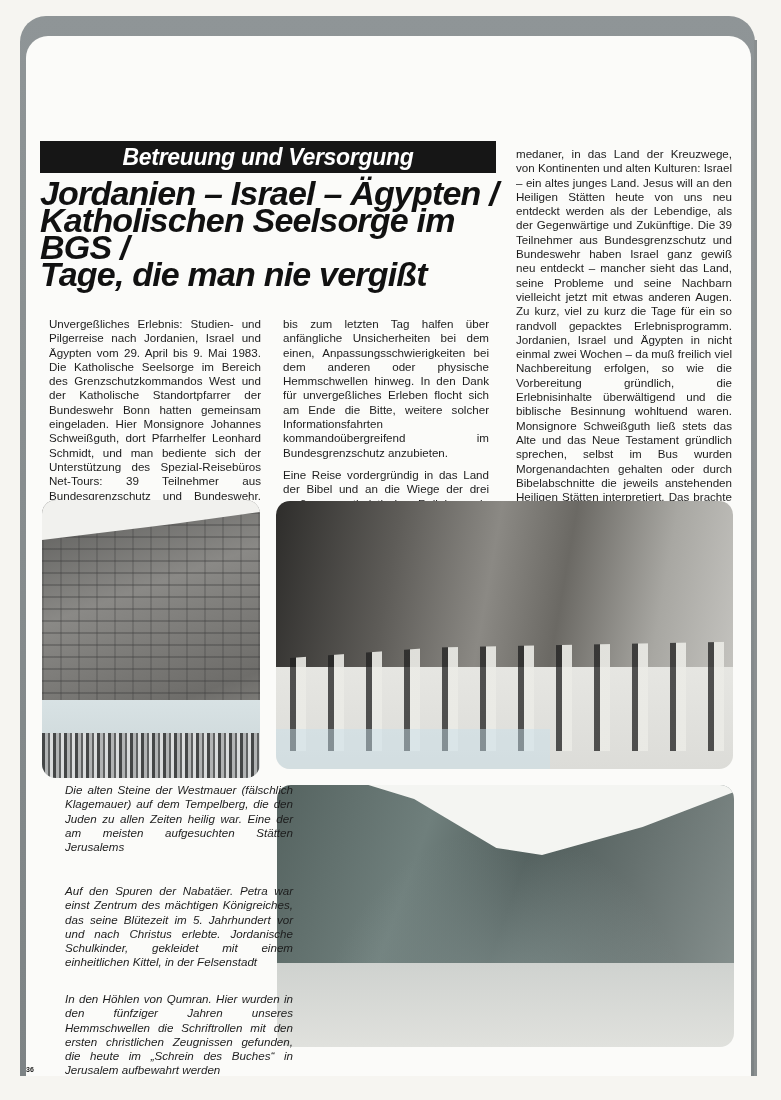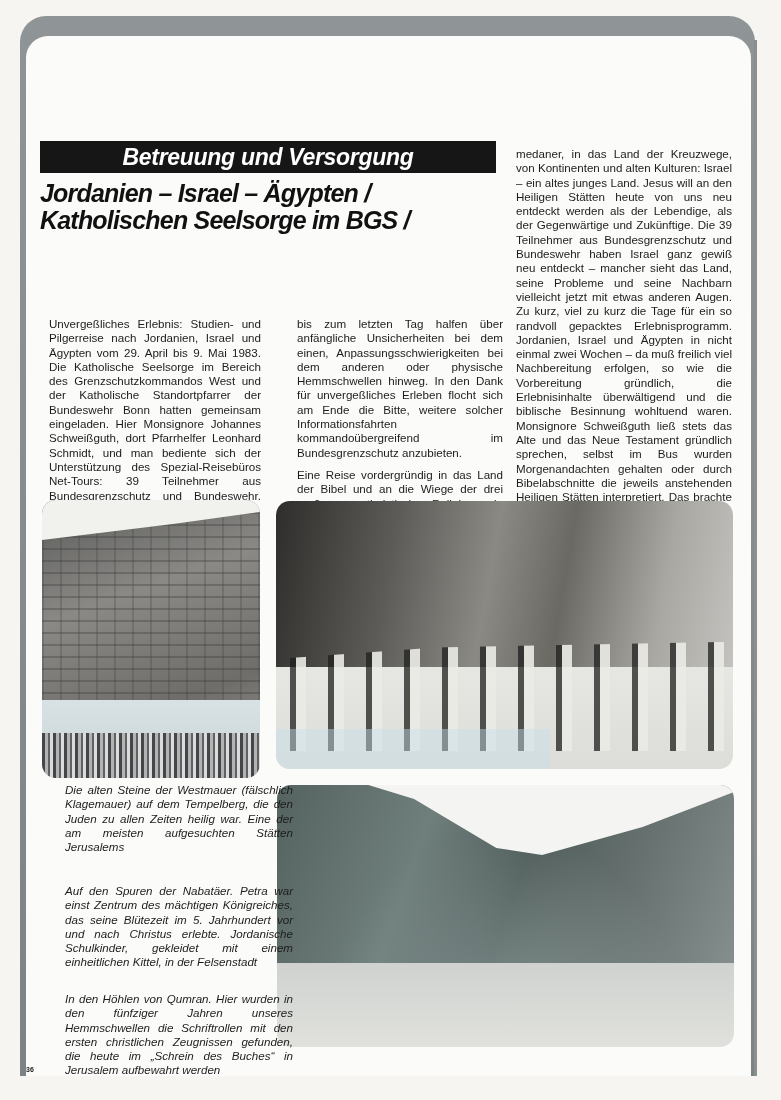--- a/index.html
+++ b/index.html
@@ -20,29 +20,29 @@
       position: absolute; left: 754px; top: 40px; width: 3px; height: 1036px; background: #8a8f90;
     }
 
     .section-bar {
       position: absolute; left: 40px; top: 141px; width: 456px; height: 32px;
       background: #161616; color: #fff; text-align: center;
       font-weight: bold; font-style: italic; font-size: 23px; line-height: 32px; letter-spacing: -0.3px;
     }
     .headline {
       position: absolute; left: 40px; top: 180px; width: 460px;
-      font-weight: bold; font-style: italic; font-size: 25px; line-height: 27px; letter-spacing: -0.8px;
+      font-weight: bold; font-style: italic; font-size: 34px; line-height: 27px; letter-spacing: -0.8px;
       color: #111;
     }
     .headline span { display: block; }
 
     .col { position: absolute; font-size: 11.6px; line-height: 14.3px; text-align: justify; color: #1c1c1c; }
     .col p { margin: 8px; }
     .col1 { left: 41px; top: 309px; width: 228px; }
-    .col2 { left: 289px; top: 309px; width: 222px; }
+    .col2 { left: 275px; top: 309px; width: 222px; }
     .col3 { left: 508px; top: 139px; width: 232px; }
 
     .photo { position: absolute; overflow: hidden; border-radius: 14px; }
     .photo-wall { left: 42px; top: 500px; width: 218px; height: 278px;
       background:
         linear-gradient(180deg, transparent 0%, transparent 72%, #d8e2e4 72%, #c9d4d6 100%),
         repeating-linear-gradient(0deg, rgba(60,60,60,.35) 0 2px, transparent 2px 12px),
         repeating-linear-gradient(90deg, rgba(60,60,60,.25) 0 2px, transparent 2px 18px),
         linear-gradient(160deg, #5a5a58 0%, #8a8986 35%, #6e6d6a 70%, #9c9b96 100%);
     }
@@ -80,20 +80,21 @@
 
 <div class="page-frame"></div>
 <div class="page-inner"></div>
 <div class="page-right-rule"></div>
 
 <div class="section-bar">Betreuung und Versorgung</div>
 
 <h1 class="headline">
   <span>Jordanien – Israel – Ägypten /</span>
   <span>Katholischen Seelsorge im BGS /</span>
+  <span>Tage, die man nie vergißt</span>
 </h1>
 
 <div class="col col1">
   <p>Unvergeßliches Erlebnis: Studien- und Pilgerreise nach Jordanien, Israel und Ägypten vom 29. April bis 9. Mai 1983. Die Katholische Seelsorge im Bereich des Grenzschutzkommandos West und der Katholische Standortpfarrer der Bundeswehr Bonn hatten gemeinsam eingeladen. Hier Monsignore Johannes Schweißguth, dort Pfarrhelfer Leonhard Schmidt, und man bediente sich der Unterstützung des Spezial-Reisebüros Net-Tours: 39 Teilnehmer aus Bundesgrenzschutz und Bundeswehr. Gewaltige Eindrücke vom ersten</p>
 </div>
 <div class="col col2">
   <p>bis zum letzten Tag halfen über anfängliche Unsicherheiten bei dem einen, Anpassungsschwierigkeiten bei dem anderen oder physische Hemmschwellen hinweg. In den Dank für unvergeßliches Erleben flocht sich am Ende die Bitte, weitere solcher Informationsfahrten kommandoübergreifend im Bundesgrenzschutz anzubieten.</p>
   <p>Eine Reise vordergründig in das Land der Bibel und an die Wiege der drei großen monotheistischen Religionen, in das Heilige Land für Juden, Christen und Moham-</p>
 </div>
 <div class="col col3">

